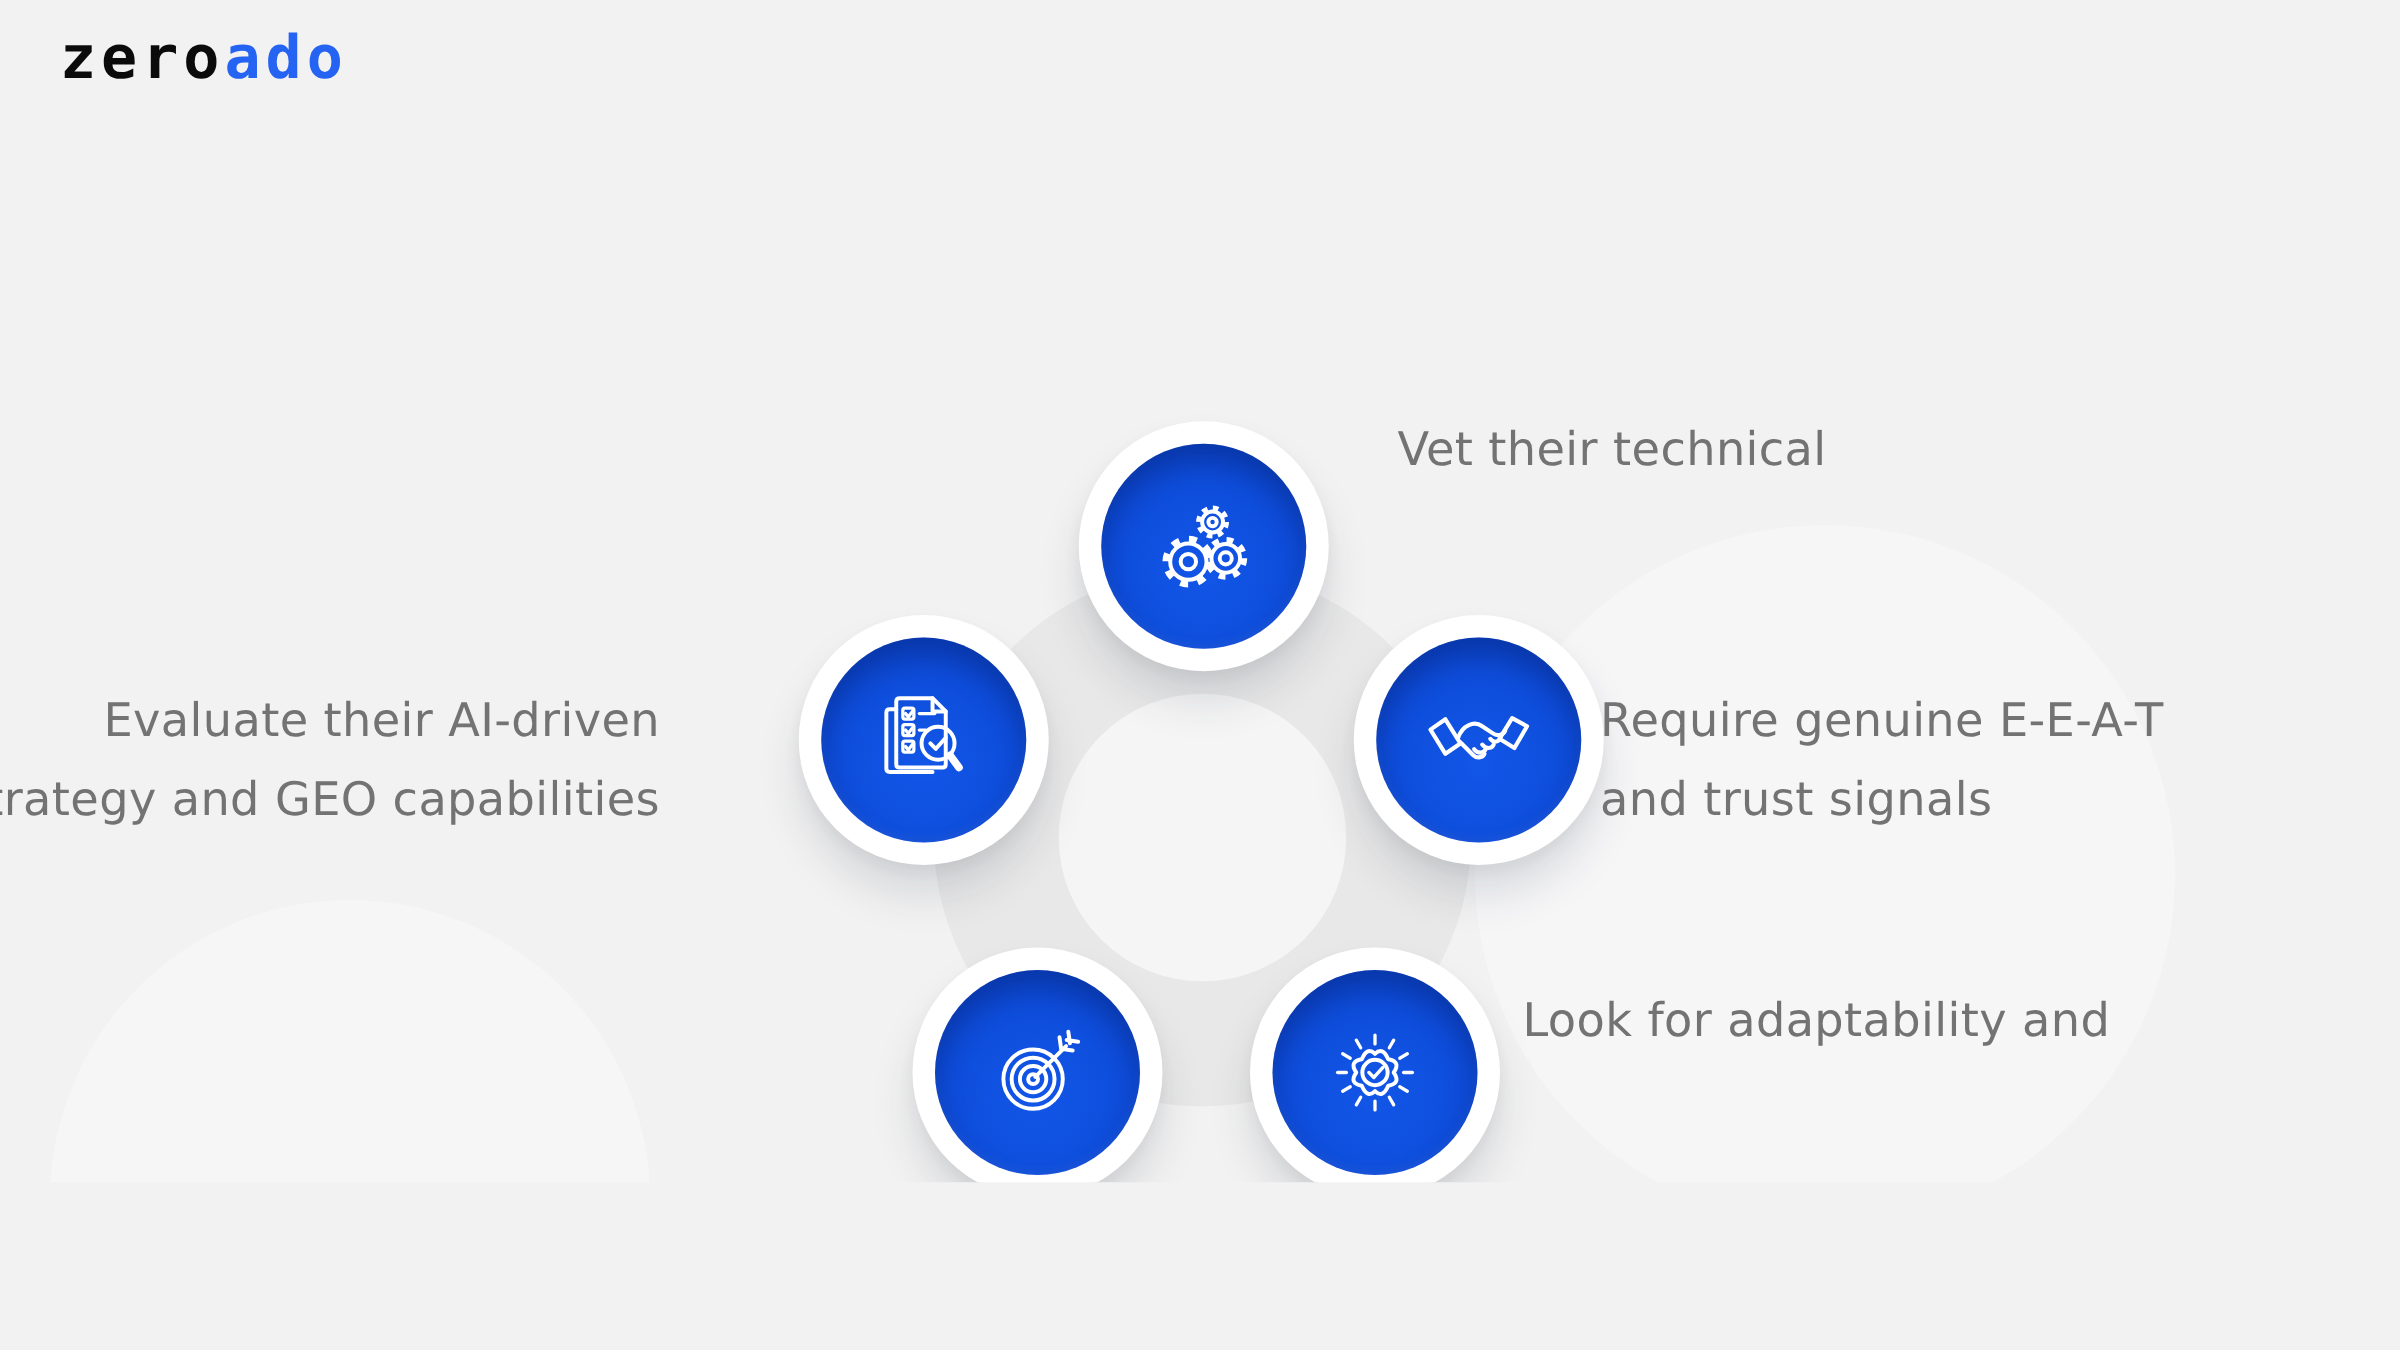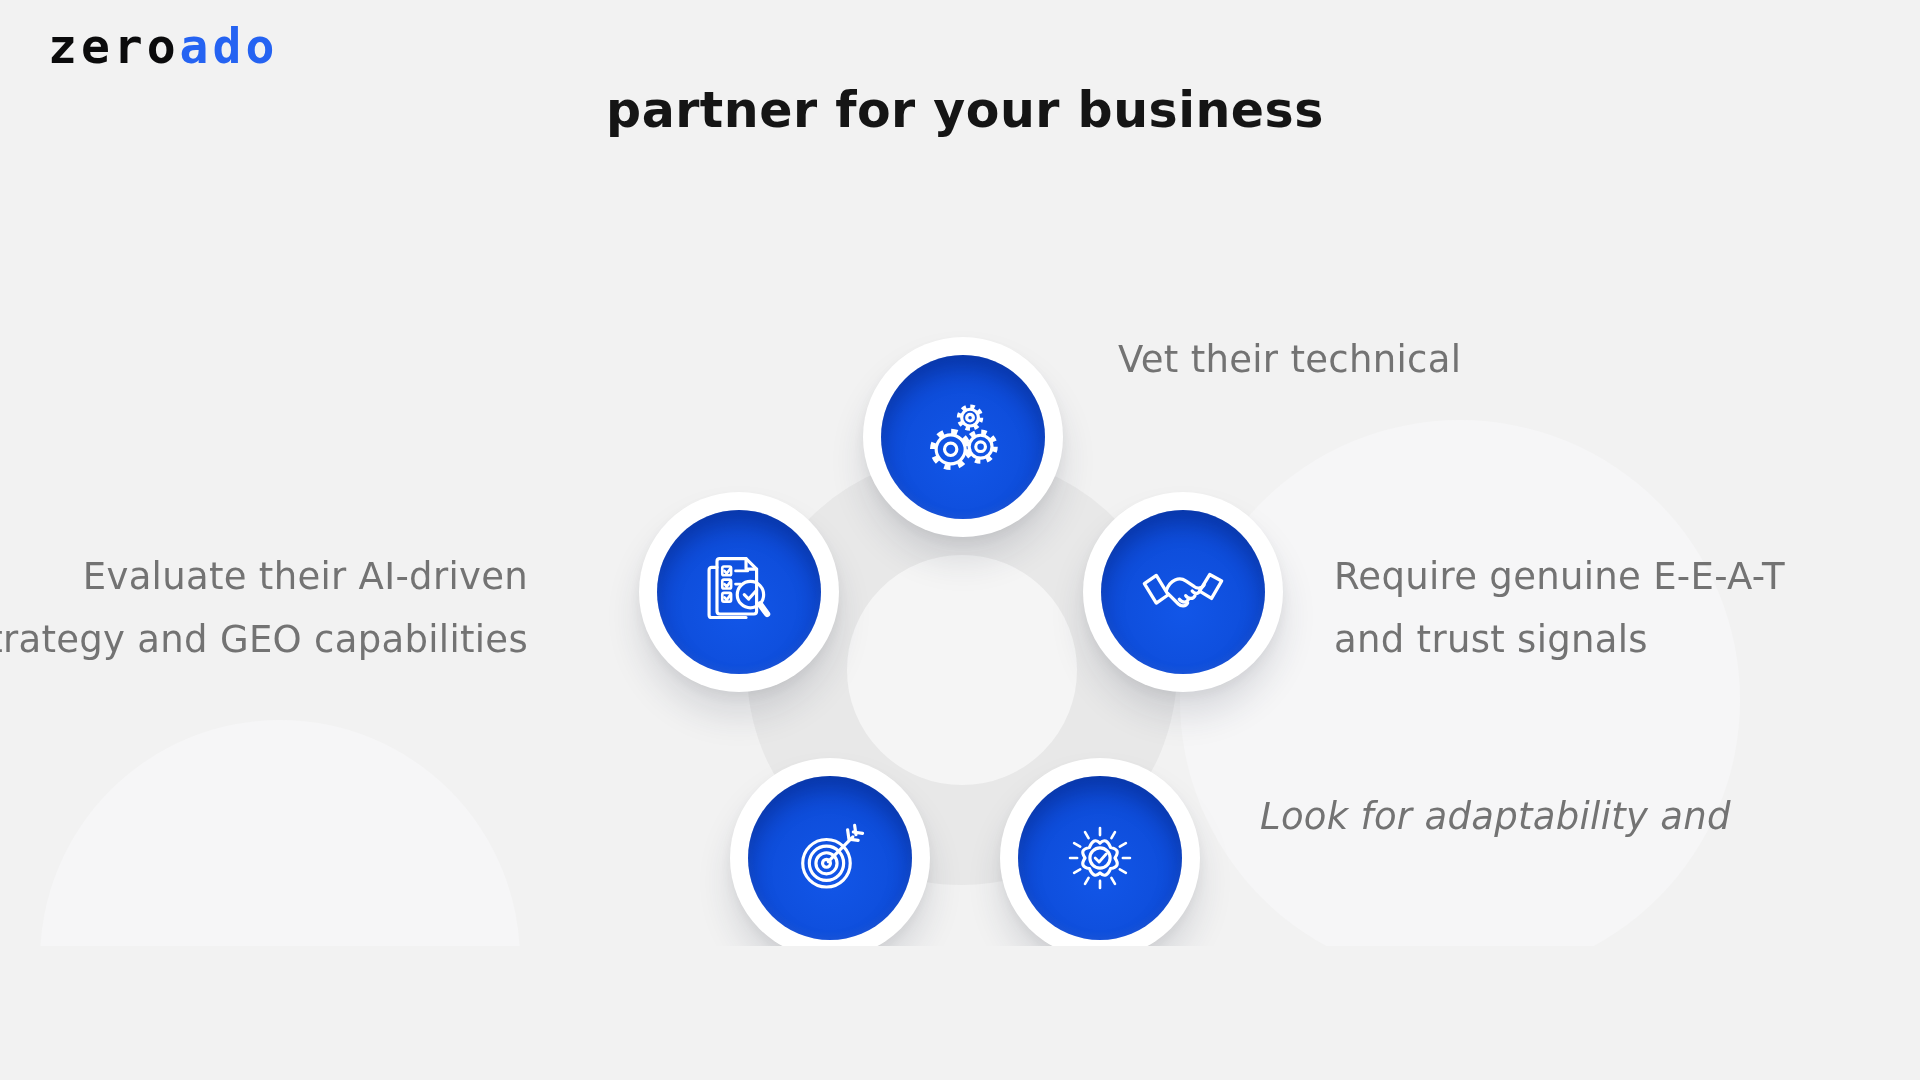--- a/index.html
+++ b/index.html
@@ -47,39 +47,38 @@
   .node svg{stroke:var(--icon-stroke,#ffffff);fill:none;stroke-width:3.6;
     stroke-linecap:round;stroke-linejoin:round;}
   .teeth{stroke-linecap:butt;}
 
   
   .label{position:absolute;z-index:2;font-size:37px;line-height:63px;font-weight:500;
     color:#737373;letter-spacing:0.3px;}
   .label span{display:block;}
   .label-right{text-align:right;}
   .label-top{left:1118px;top:328px;}
-  .label-req{left:1334px;top:545px;}
-  .label-look{left:1260px;top:785px;font-style:italic;}
+  .label-req{left:1280px;top:545px;}
+  .label-look{left:1218px;top:785px;}
   .label-eval{right:1392px;top:545px;width:560px;}
   .label-prio{right:1272px;top:788px;width:560px;}
 </style>
 </head>
 <body>
 
 <div class="canvas">
 
   <div class="blob blob-a"></div>
   <div class="blob blob-b"></div>
 
   <div class="logo">
     <span class="lb">zero</span><span class="la">ado</span>
   </div>
 
   <h1 class="title">
-    <span>partner for your business</span>
   </h1>
 
   <div class="ring"></div>
 
   <div class="node node-top">
     <div class="node-blue">
       <svg width="88" height="88" viewBox="0 0 100 100">
         <circle class="teeth" cx="36" cy="64" r="20" stroke-width="7" stroke-dasharray="7 8.7"></circle>
         <circle cx="36" cy="64" r="16.5"></circle>
         <circle cx="36" cy="64" r="7"></circle>

